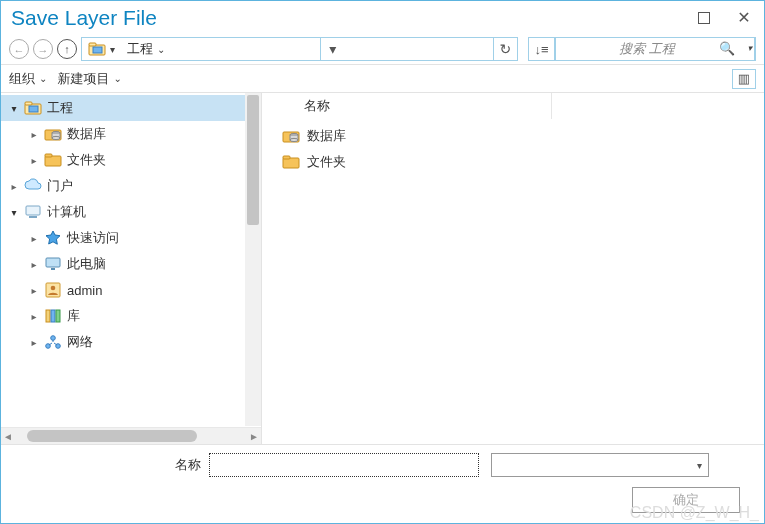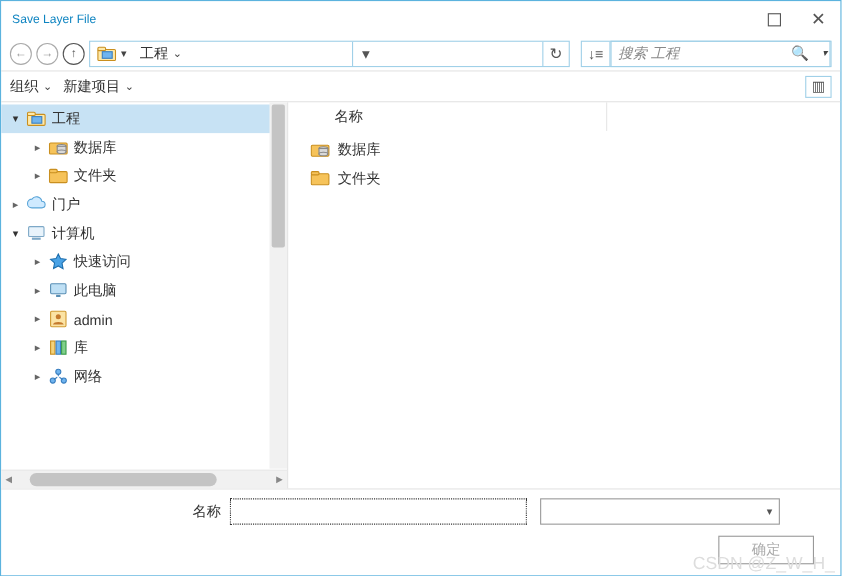--- a/index.html
+++ b/index.html
@@ -1,32 +1,32 @@
 <!DOCTYPE html>
 <html><head>
 <meta charset="utf-8">
 <style>
   * { box-sizing: border-box; font-family: "Microsoft YaHei", "Segoe UI", Arial, sans-serif; }
   body { margin: 0; background: #fff; width: 765px; height: 524px; border: 1px solid #5cb3de; display: flex; flex-direction: column; font-size: 13px; color: #333; }
   .titlebar { height: 33px; display: flex; align-items: center; padding: 0 0 0 10px; }
-  .title { color: #0e84c1; font-size: 11px; flex: 1; }
+  .title { color: #0e84c1; font-size: 21px; flex: 1; }
   .winbtn { width: 38px; height: 28px; display: flex; align-items: center; justify-content: center; color: #555; font-size: 13px; }
   .winbtn.sq { border: 1px solid #555; width: 10px; height: 10px; box-sizing: content-box; font-size: 0; }
   .wbwrap { width: 40px; height: 30px; display:flex; align-items:center; justify-content:center; }
   .toolbar { height: 30px; display: flex; align-items: center; padding: 4px 8px; gap: 4px; }
   .navbtn { width: 20px; height: 20px; border: 1px solid #aaa; border-radius: 50%; display: flex; align-items: center; justify-content: center; color: #999; font-size: 11px; }
   .navbtn.dark { color:#555; border-color:#555; }
   .pathbox { display: flex; align-items: center; border: 1px solid #a0d0e8; height: 24px; flex: 1; min-width: 320px; }
   .pathseg { display: flex; align-items: center; gap: 4px; padding: 0 6px; height: 100%; }
   .pathseg.icon { border-right: 0; }
   .chev { color: #444; font-size: 10px; }
   .refbtn { width: 24px; height: 22px; border-left: 1px solid #a0d0e8; display:flex; align-items:center; justify-content:center; color:#555; margin-left:auto; font-size:14px;}
   .sortbox { display:flex; align-items:center; border:1px solid #a0d0e8; height:24px; margin-left:6px; }
   .sortbtn { width:26px; display:flex; align-items:center; justify-content:center; border-right:1px solid #a0d0e8; height:100%; color:#555;}
-  .searchbox { display:flex; align-items:center; border:1px solid #a0d0e8; height:24px; width:200px; padding:0 22px 0 6px; color:#888; font-style:italic; position:relative; }
+  .searchbox { display:flex; align-items:center; border:1px solid #a0d0e8; height:24px; width:200px; padding:0 22px 0 6px; color:#888; font-style:italic; position:relative;justify-content:center; }
   .searchico { position:absolute; right:18px; top:3px; color:#555; font-style:normal; font-size:13px;}
   .searchdrop{ position:absolute; right:2px; top:5px; color:#444; font-size:9px;}
   .optbar { height: 28px; display: flex; align-items: center; padding: 0 8px; gap: 10px; border-top:1px solid #e3e3e3; }
   .optitem { display:flex; align-items:center; gap:4px; color:#333; }
   .viewbtn { margin-left:auto; width:24px; height:20px; border:1px solid #a0d0e8; display:flex; align-items:center; justify-content:center; color:#555; }
   .main { flex:1; display:flex; border-top:1px solid #e3e3e3; min-height:0; }
   .treewrap { width:261px; position:relative; border-right:1px solid #e3e3e3; display:flex; flex-direction:column; }
   .tree { flex:1; overflow:hidden; padding: 2px 0; }
   .trow { display:flex; align-items:center; height:26px; gap:5px; padding-right:6px; }
   .trow.sel { background:#c7e2f4; }
@@ -43,21 +43,21 @@
   .chead { display:flex; height:26px; align-items:center; }
   .ccol { padding:0 10px 0 42px; width:290px; color:#333; border-right:1px solid #e6e6e6; height:100%; display:flex; align-items:center;}
   .cbody { padding:4px 0; }
   .crow { display:flex; align-items:center; gap:7px; height:26px; padding-left:20px; }
   .bottom { border-top:1px solid #e3e3e3; padding:8px 16px 10px 0; display:flex; flex-direction:column; gap:10px; }
   .namerow { display:flex; align-items:center; gap:8px; padding-left:120px; }
   .namelbl { width:80px; text-align:right; color:#333; }
   .nameinput { width:270px; height:24px; border:1px dotted #333; padding:0 4px; font-size:13px; }
   .typebox { width:218px; height:24px; border:1px solid #999; margin-left:4px; display:flex; align-items:center; justify-content:flex-end; padding-right:6px; color:#555; font-size:10px;}
   .btnrow { display:flex; justify-content:flex-end; gap:10px; padding-right:8px;}
-  .btn { width:87px; height:26px; border:1px solid #999; background:#fff; display:flex; align-items:center; justify-content:center; color:#333; font-size:13px;}
+  .btn { width:108px; height:26px; border:1px solid #999; background:#fff; display:flex; align-items:center; justify-content:center; color:#333; font-size:13px;}
   .btn.disabled { color:#aaa; }
   .watermark { position:fixed; right:6px; bottom:2px; color:#ddd; font-size:16px; }
   svg { display:block; }
 </style>
 </head>
 <body>
 
 <svg width="0" height="0" style="position:absolute">
   <defs>
     <g id="i-folder">

